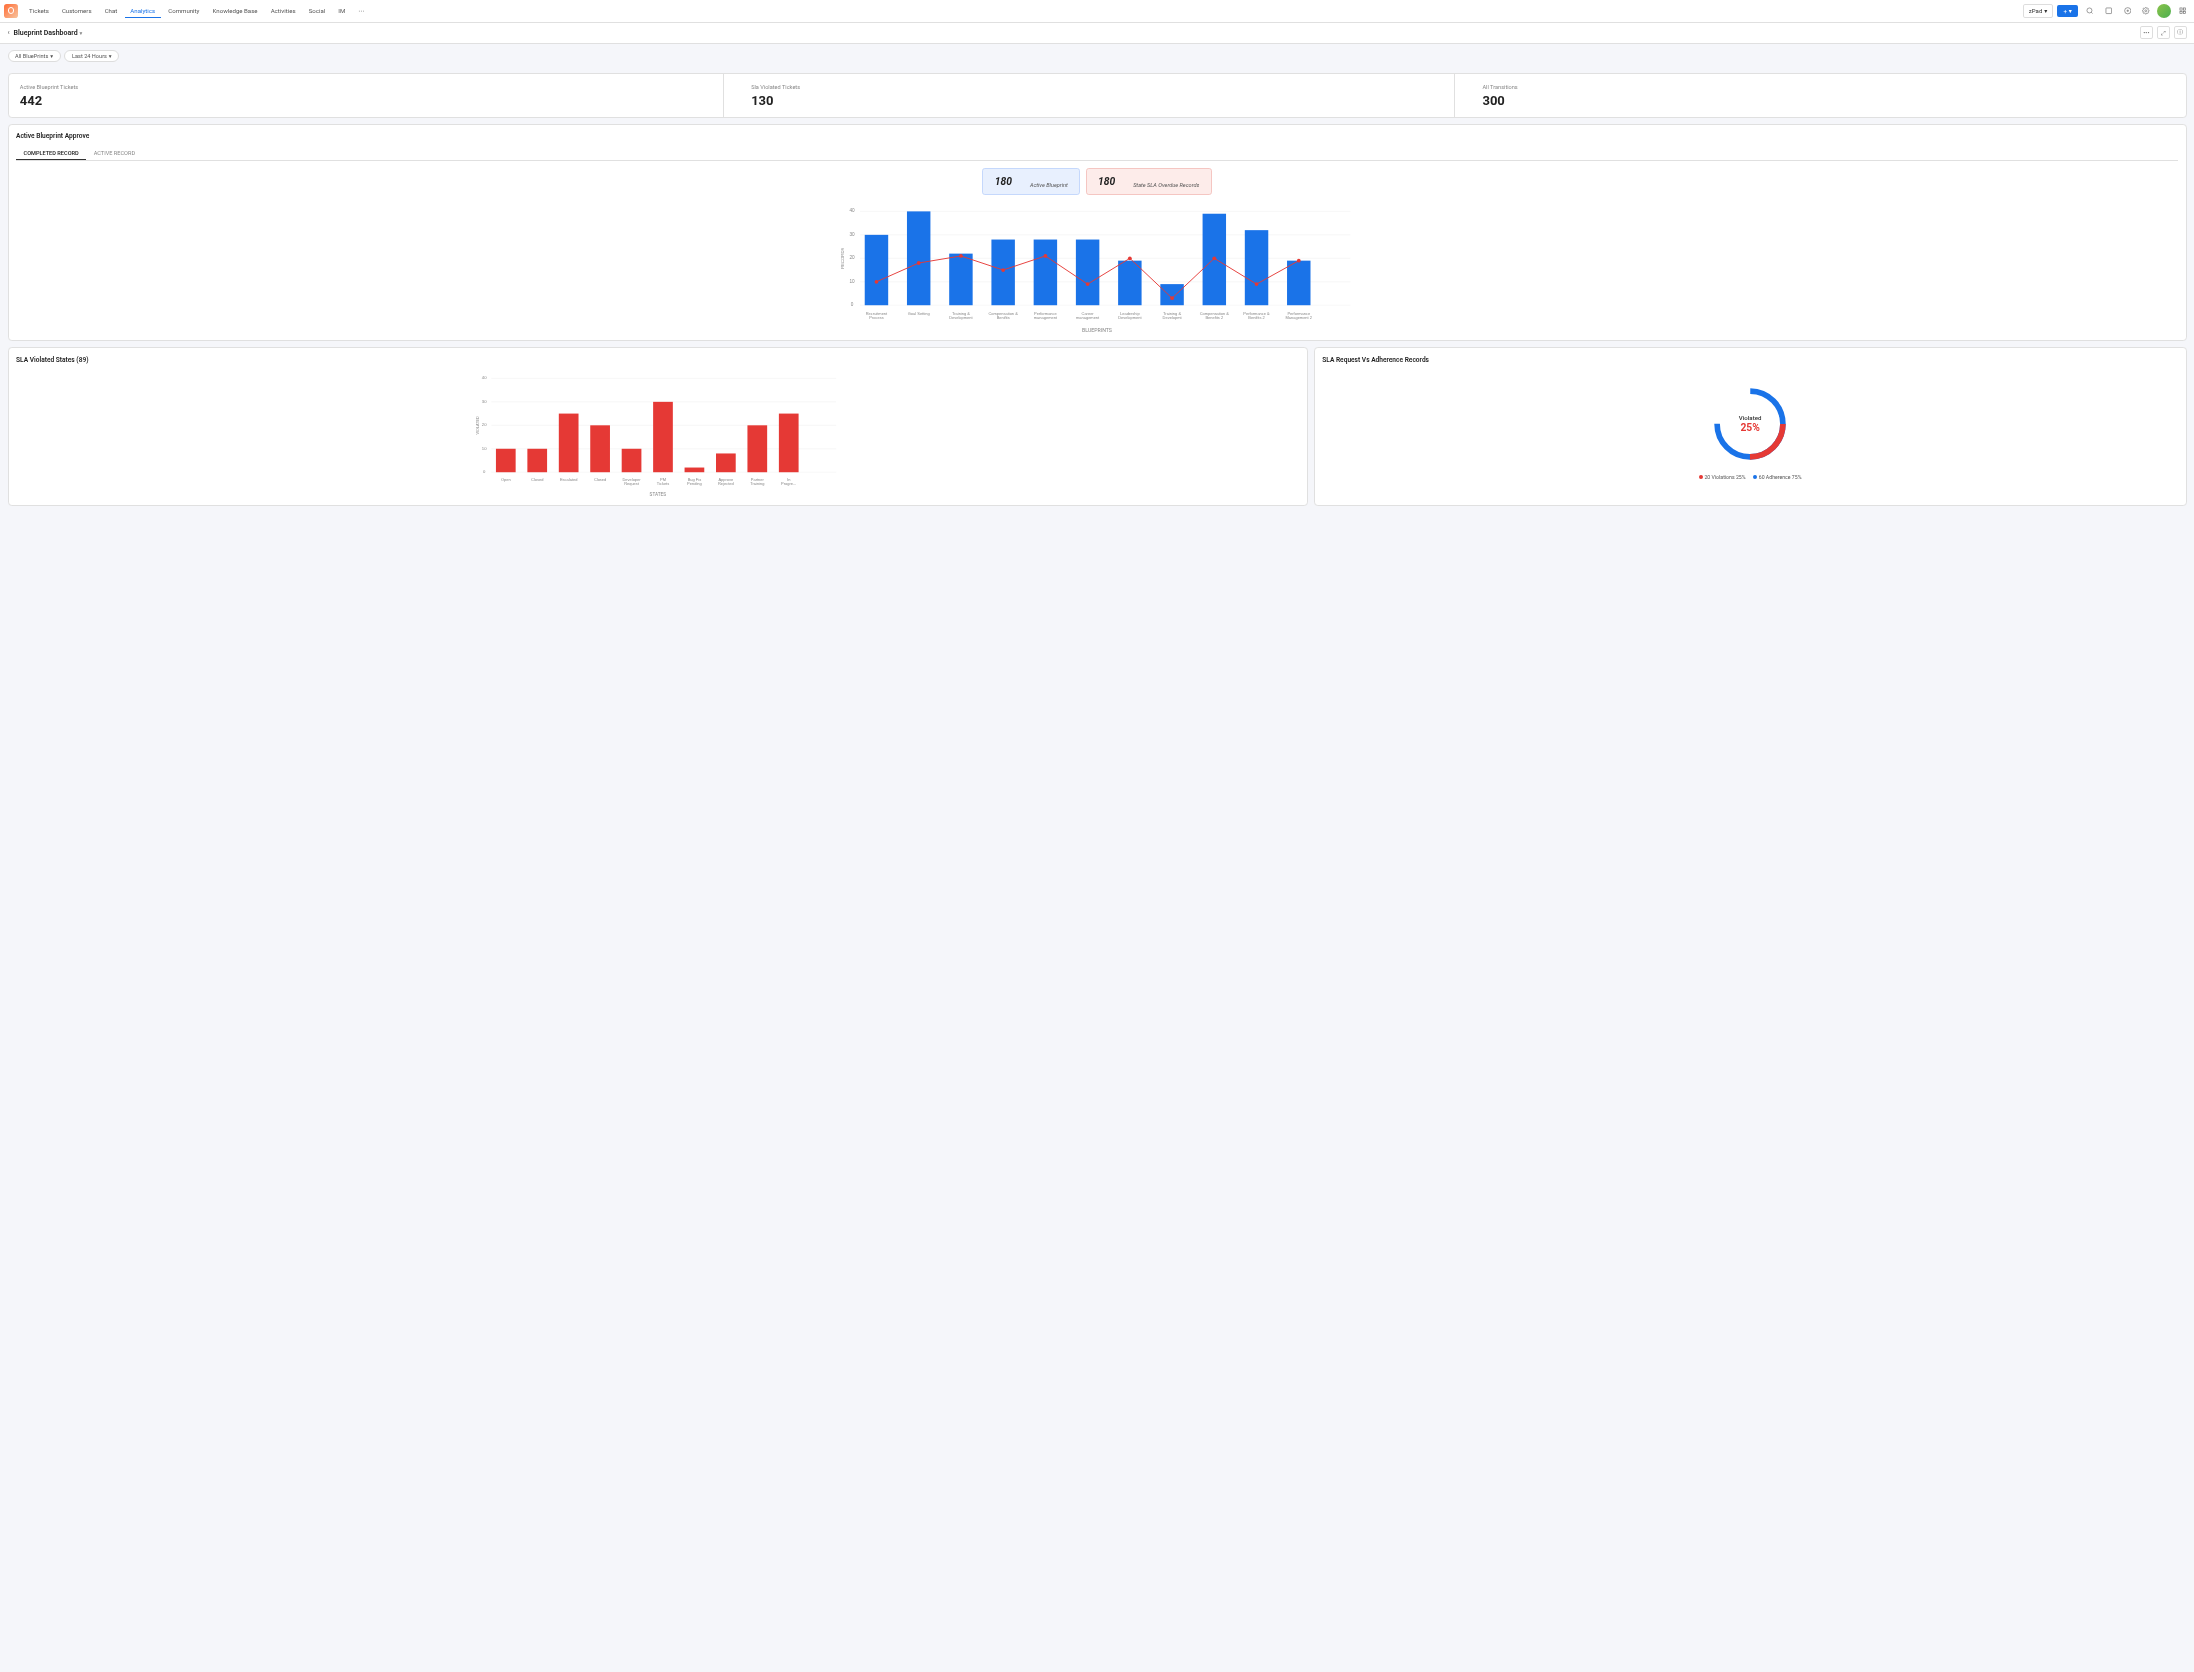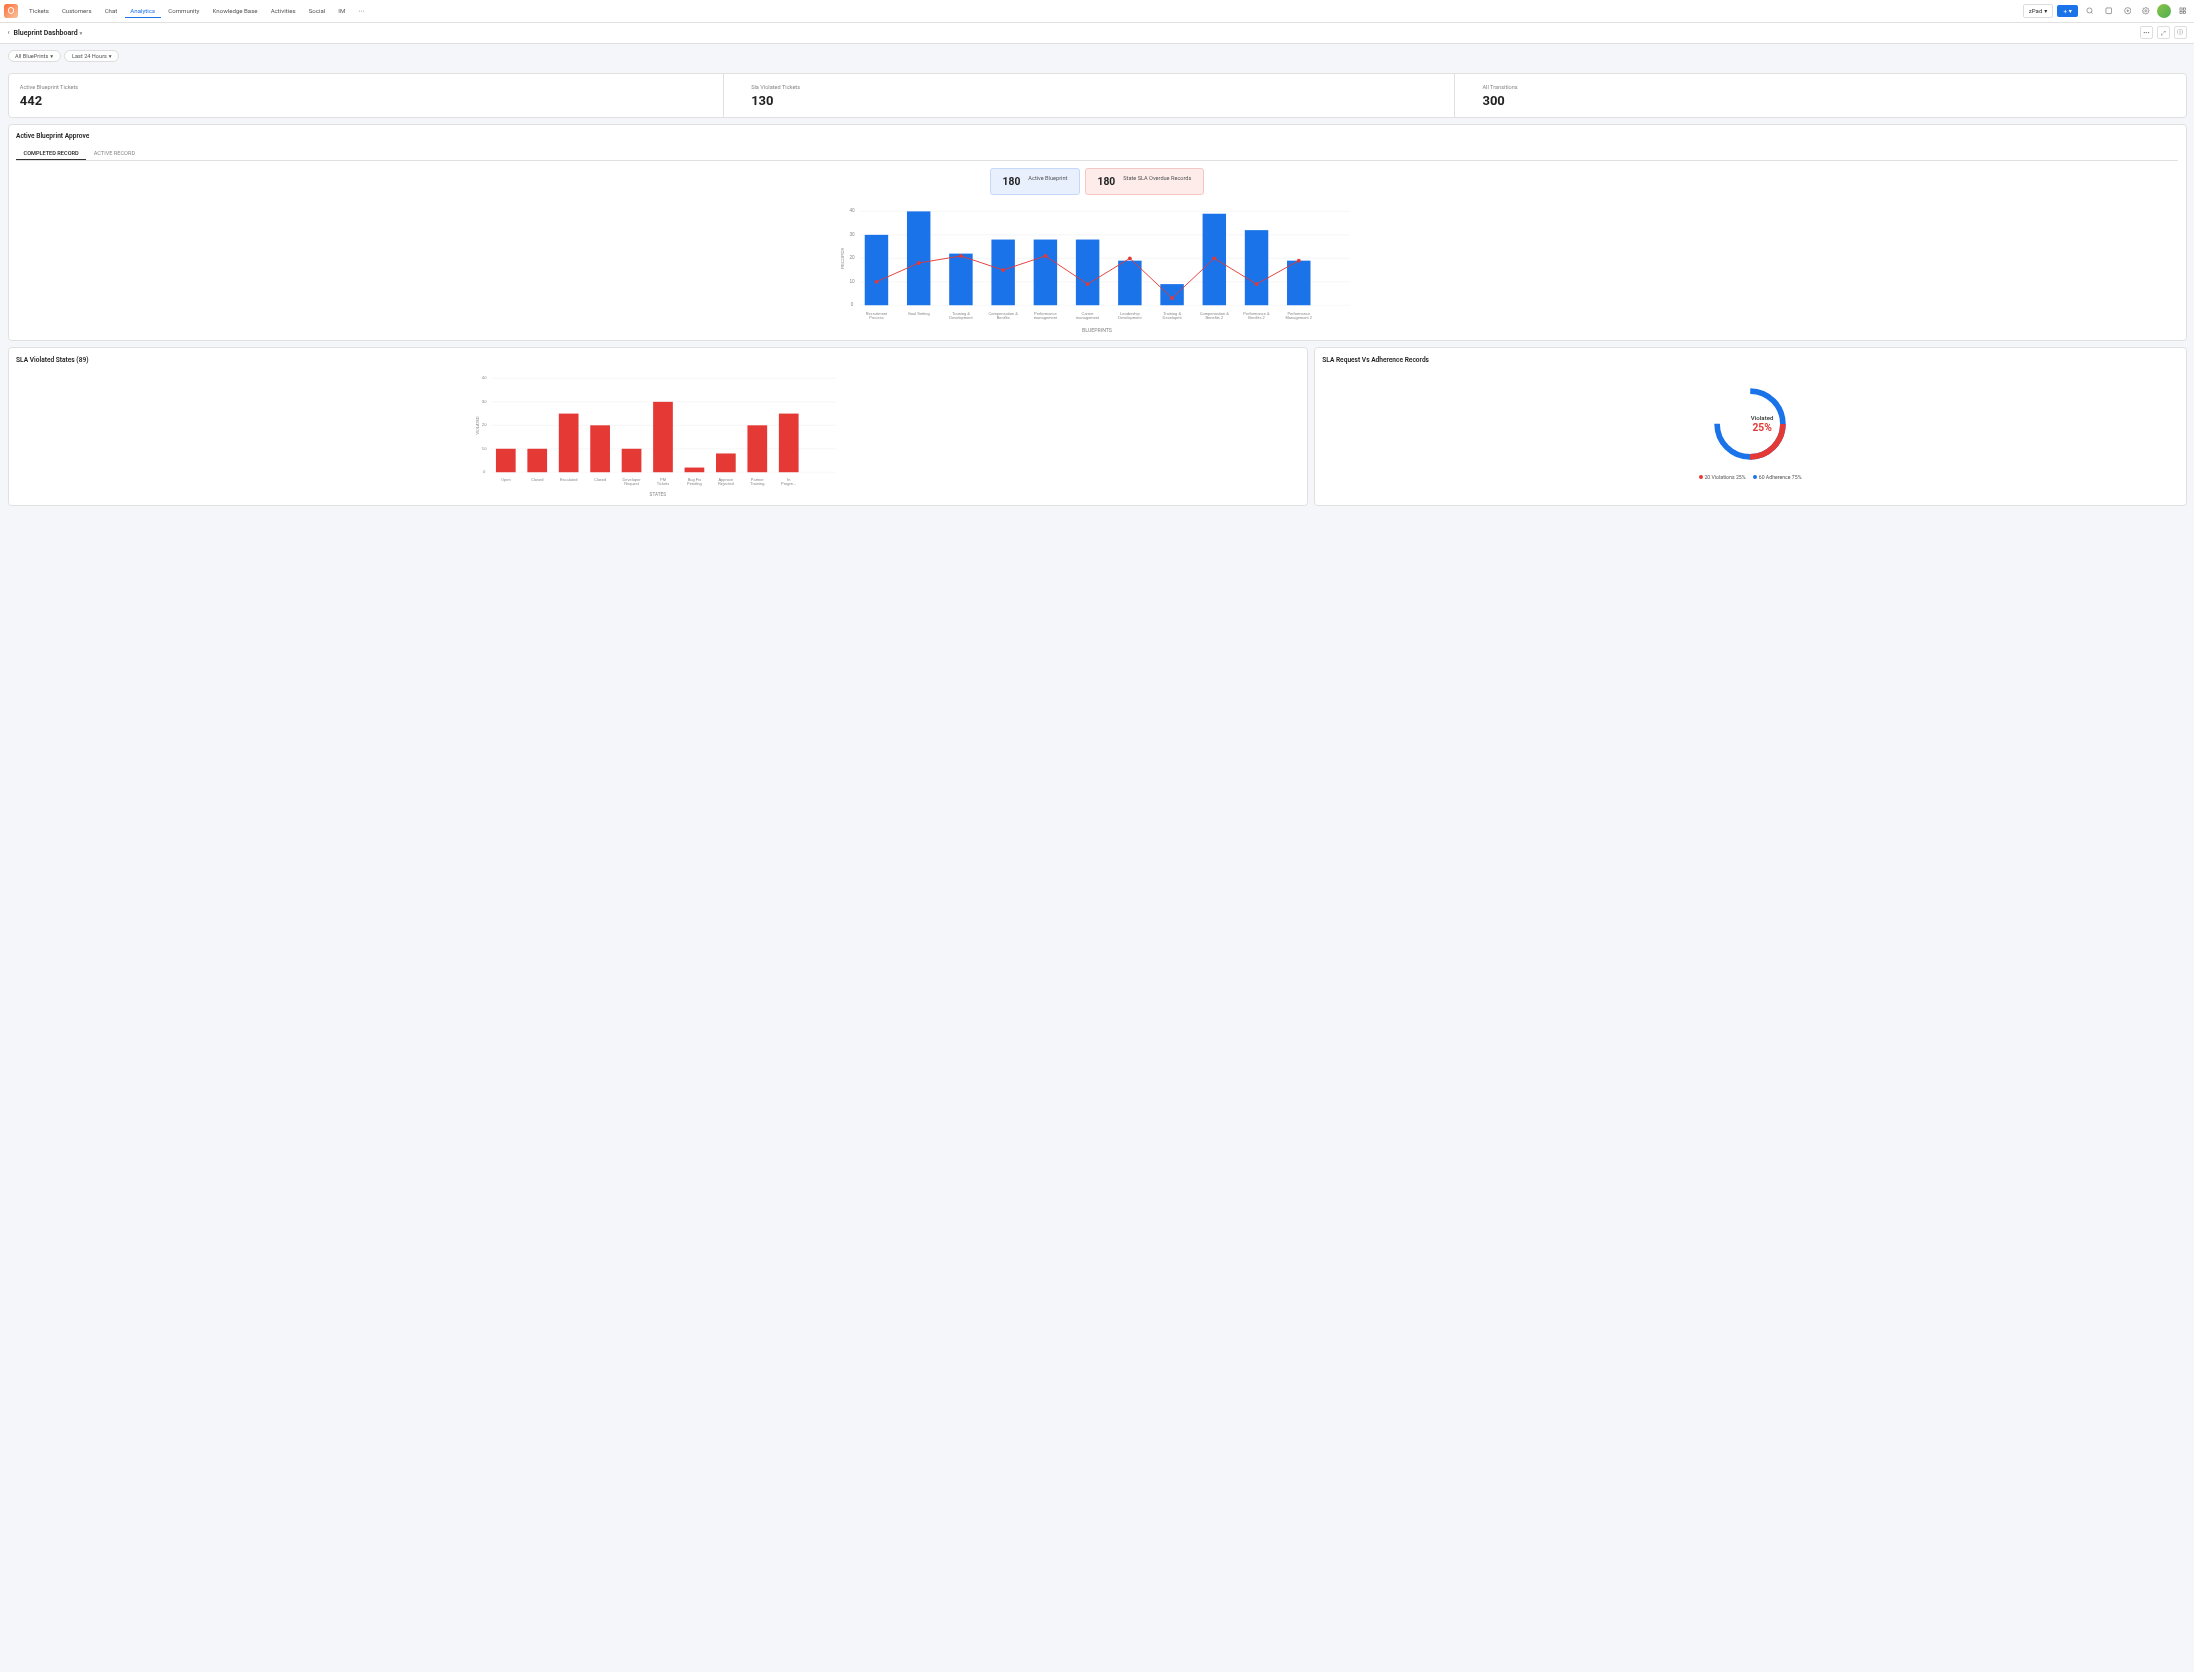--- a/index.html
+++ b/index.html
@@ -42,39 +42,39 @@
     .section { background: #fff; border: 0.5px solid #e0e0e0; border-radius: 3.8px; margin: 5.6px 7.5px; padding: 7.5px; }
     .section-title { font-size: 6.6px; font-weight: 600; color: #222; margin-bottom: 5.6px; }
 
     
     .tabs { display: flex; border-bottom: 0.5px solid #e0e0e0; margin-bottom: 7.5px; }
     .tab { padding: 3.8px 7.5px; font-size: 5.6px; cursor: pointer; color: #888; border-bottom: 0.9px solid transparent; margin-bottom: -0.5px; }
     .tab.active { color: #222; border-bottom: 0.9px solid #333; font-weight: 500; }
 
     
     .metric-row { display: flex; justify-content: center; gap: 5.6px; margin-bottom: 7.5px; }
-    .metric-card { border-radius: 2.8px; padding: 5.6px 11.3px; display: flex; align-items: flex-start; gap: 8px; }
+    .metric-card { border-radius: 2.8px; padding: 5.6px 11.3px; display: flex; align-items: flex-end; gap: 18px; font-style: italic; }
     .metric-card.blue { background: #e8f0fe; border: 0.5px solid #c5d8fc; }
     .metric-card.red { background: #fdecea; border: 0.5px solid #f5c6c2; }
     .metric-num { font-size: 10.3px; font-weight: 700; color: #222; }
     .metric-label { font-size: 5.6px; color: #555; }
 
     
     .chart-container { position: relative; width: 100%; }
     .chart-label-x { text-align: center; font-size: 5.2px; color: #888; margin-top: 1.9px; }
 
     
     .bottom-row { display: flex; gap: 5.6px; margin: 5.6px 7.5px; justify-content: flex-end; }
     .sla-violated { flex: 3; background: #fff; border: 0.5px solid #e0e0e0; border-radius: 3.8px; padding: 7.5px; }
     .sla-donut { flex: 2; background: #fff; border: 0.5px solid #e0e0e0; border-radius: 3.8px; padding: 7.5px; }
 
     
     svg text { font-family: -apple-system, BlinkMacSystemFont, 'Segoe UI', sans-serif; }
 
-    .donut-center { position: absolute; top: 50%; left: 50%; transform: translate(-50%, -50%); text-align: center; margin-left: 12px; }
+    .donut-center { position: absolute; top: 50%; left: 50%; transform: translate(-50%, -50%); text-align: center; }
     .donut-center .violated-label { font-size: 6.1px; color: #333; font-weight: 500; }
     .donut-center .violated-pct { font-size: 10.3px; font-weight: 700; color: #e53935; }
 
     .legend { display: flex; gap: 7.5px; justify-content: center; margin-top: 3.8px; flex-wrap: wrap; }
     .legend-item { display: flex; align-items: center; gap: 1.9px; font-size: 5.2px; color: #555; }
     .legend-dot { width: 3.8px; height: 3.8px; border-radius: 50%; }
   </style>
 </head>
 <body>
 

